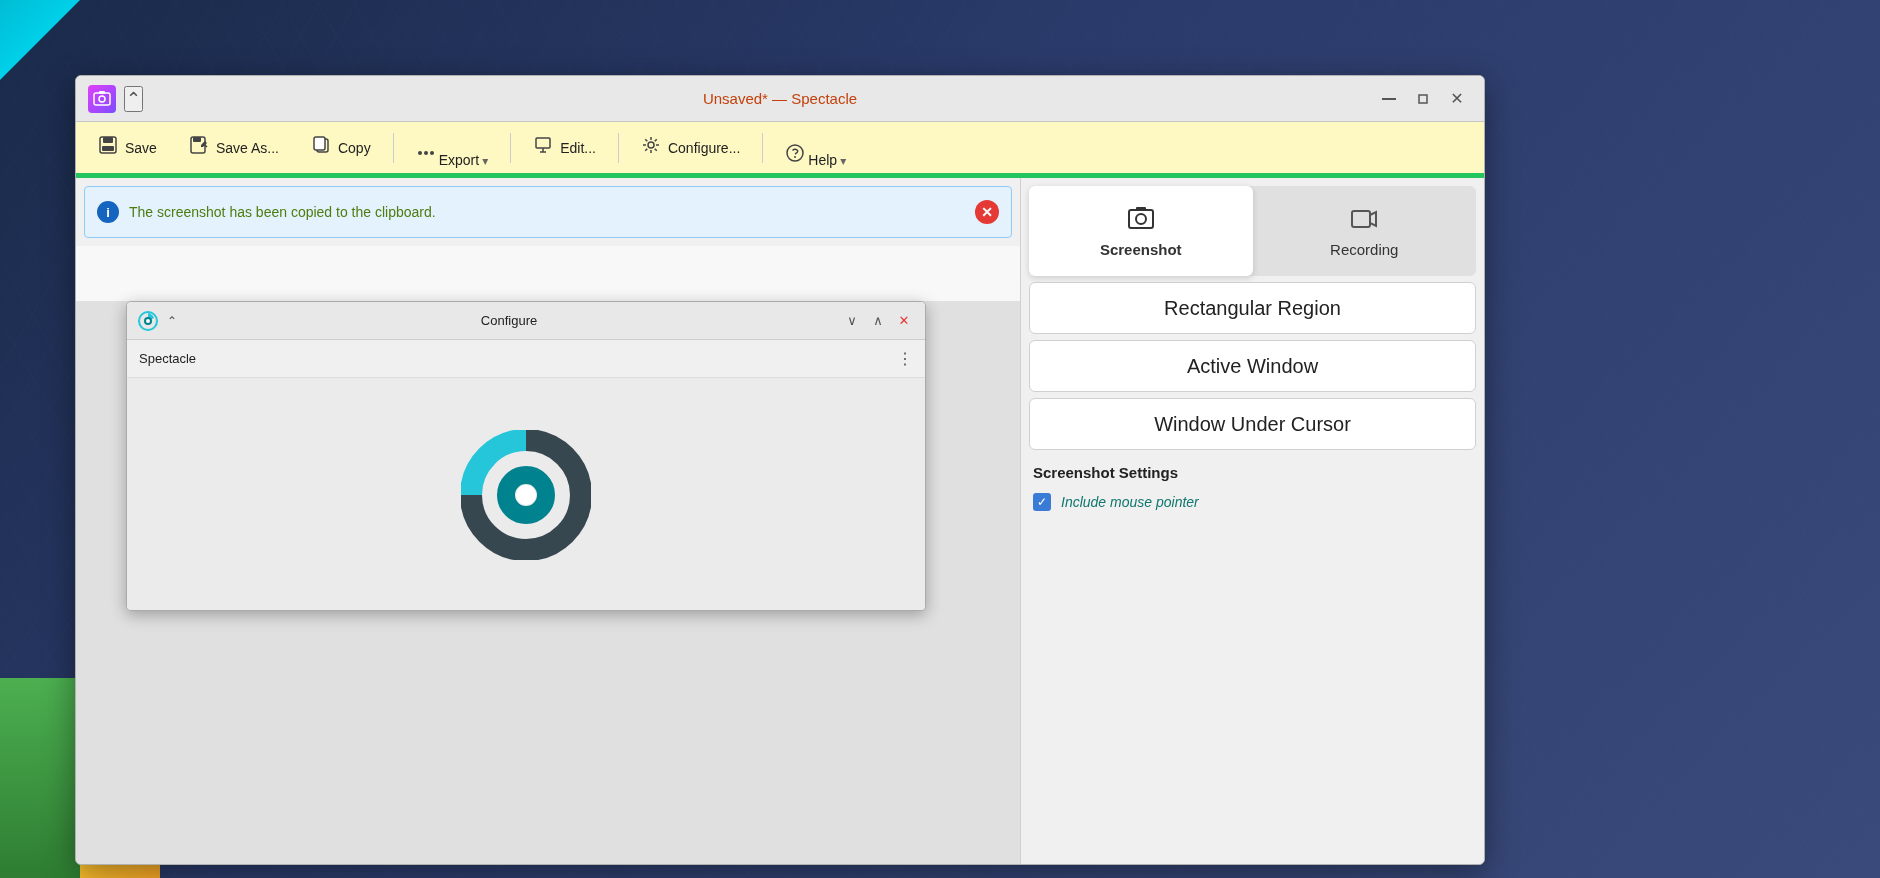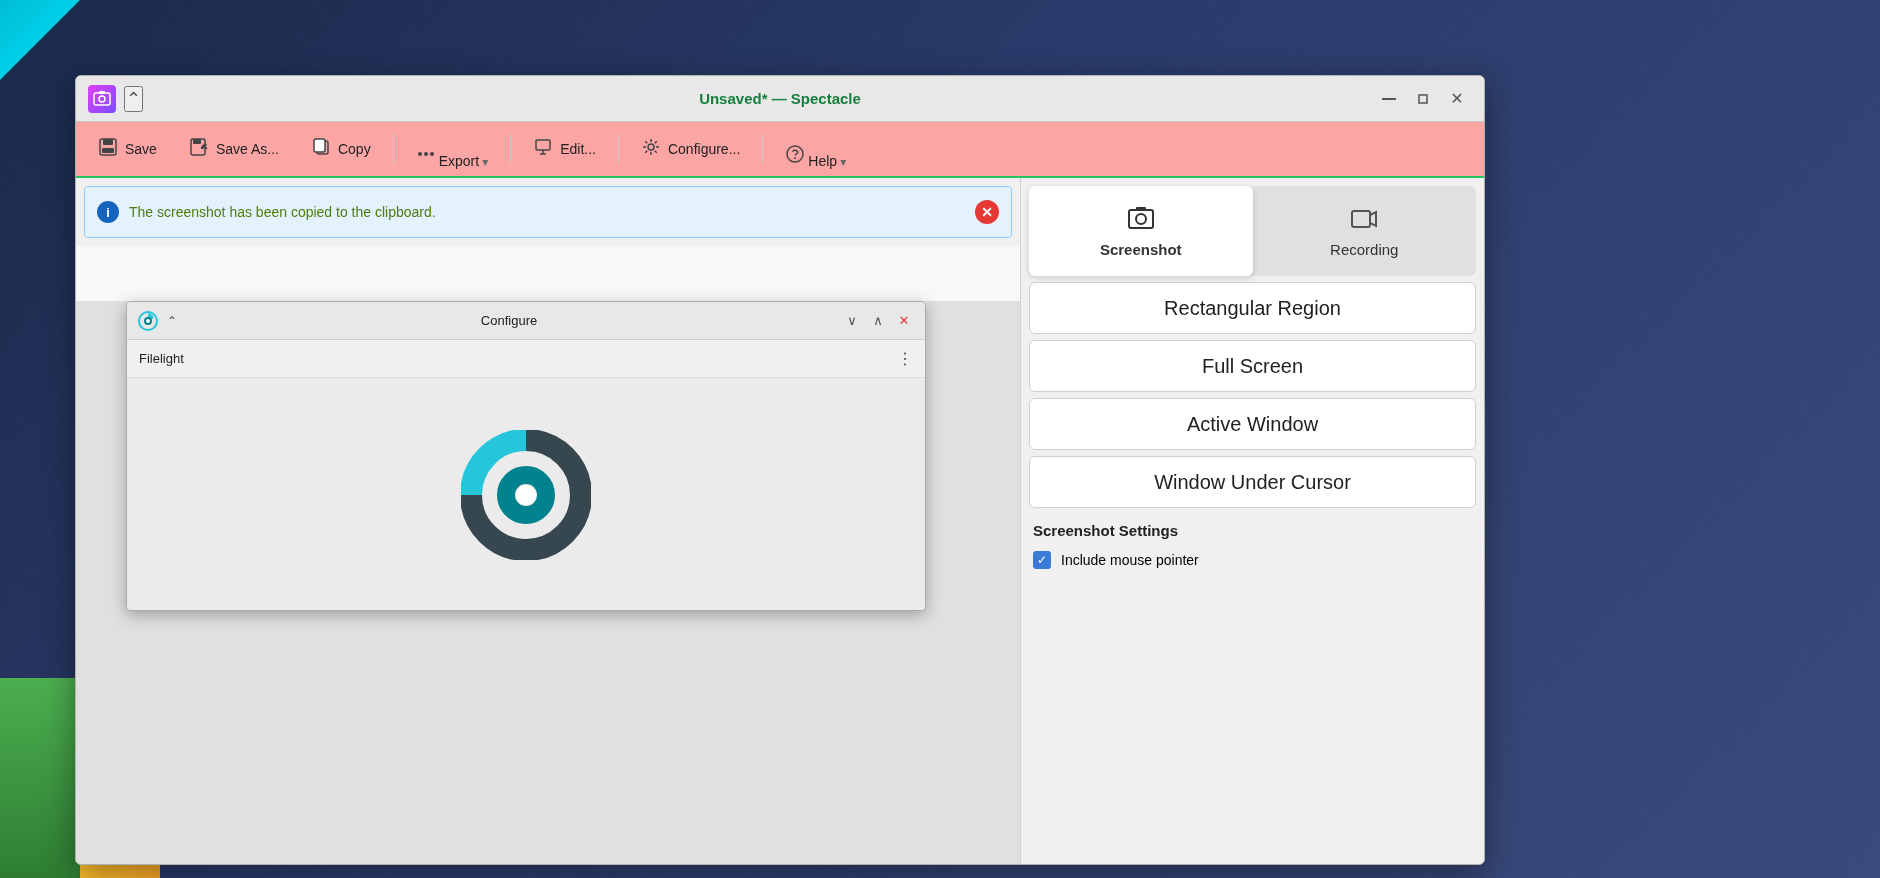--- a/index.html
+++ b/index.html
@@ -88,22 +88,22 @@
       font-size: 18px;
       color: #555;
       margin-right: 6px;
       cursor: pointer;
     }
     .title-bar-title {
       position: absolute;
       left: 50%;
       transform: translateX(-50%);
       font-size: 15px;
-      color: #15803d;
-      font-weight: 700;
+      color: #c2410c;
+      font-weight: 400;
     }
     .title-bar-controls {
       margin-left: auto;
       display: flex;
       gap: 4px;
       align-items: center;
     }
     .title-btn {
       width: 30px;
       height: 30px;
@@ -114,22 +114,22 @@
       display: flex;
       align-items: center;
       justify-content: center;
       font-size: 16px;
       color: #555;
     }
 
     
     .toolbar {
       height: 56px;
-      background: #fca5a5;
-      border-bottom: 2px solid #22c55e;
+      background: #fef9c3;
+      border-bottom: 5px solid #22c55e;
       display: flex;
       align-items: center;
       padding: 0 8px;
       gap: 4px;
     }
     .toolbar-btn {
       height: 40px;
       padding: 0 14px;
       background: transparent;
       border: none;
@@ -376,21 +376,22 @@
       border-radius: 3px;
       display: flex;
       align-items: center;
       justify-content: center;
       color: white;
       font-size: 12px;
       flex-shrink: 0;
     }
     .settings-label {
       font-size: 14px;
-      color: #000000;
+      color: #0f766e;
+      font-style: italic;
     }
   </style>
 </head>
 <body>
 
 <div class="desktop-bg">
   <div class="hex-pattern"></div>
   <div class="corner-teal"></div>
   <div class="corner-green"></div>
   <div class="corner-yellow"></div>
@@ -528,21 +529,21 @@
             </svg>
             <span style="font-size:12px;color:#555;">⌃</span>
             <span class="nested-title-text">Configure</span>
             <div class="nested-title-controls">
               <button class="nested-btn">∨</button>
               <button class="nested-btn">∧</button>
               <button class="nested-btn close">✕</button>
             </div>
           </div>
           <div class="nested-menubar">
-            <span class="nested-menu-item">Filelight</span>
+            <span class="nested-menu-item">Spectacle</span>
             <span class="nested-menu-dots">⋮</span>
           </div>
 
           <div style="flex:1;background:#ebebeb;display:flex;align-items:center;justify-content:center;height:234px;">
             <svg width="130" height="130" viewBox="0 0 130 130">
 
               <path d="M65 10 A55 55 0 1 1 10 65" fill="none" stroke="#37474f" stroke-width="22"></path>
 
               <path d="M65 10 A55 55 0 0 0 10 65" fill="none" stroke="#26c6da" stroke-width="22"></path>
 
@@ -571,23 +572,20 @@
             <path d="M20 10 L26 7 L26 21 L20 18 Z" stroke="#555" stroke-width="2" fill="none"></path>
           </svg>
           <span>Recording</span>
         </button>
       </div>
 
       <button class="capture-btn">
         <span>Rectangular Region</span>
       </button>
       <button class="capture-btn">
-        <span>Full Screen</span>
-      </button>
-      <button class="capture-btn">
         <span>Active Window</span>
       </button>
       <button class="capture-btn">
         <span>Window Under Cursor</span>
       </button>
 
       <div class="settings-section">
         <div class="settings-title">Screenshot Settings</div>
         <div class="settings-row">
           <div class="checkbox">✓</div>

